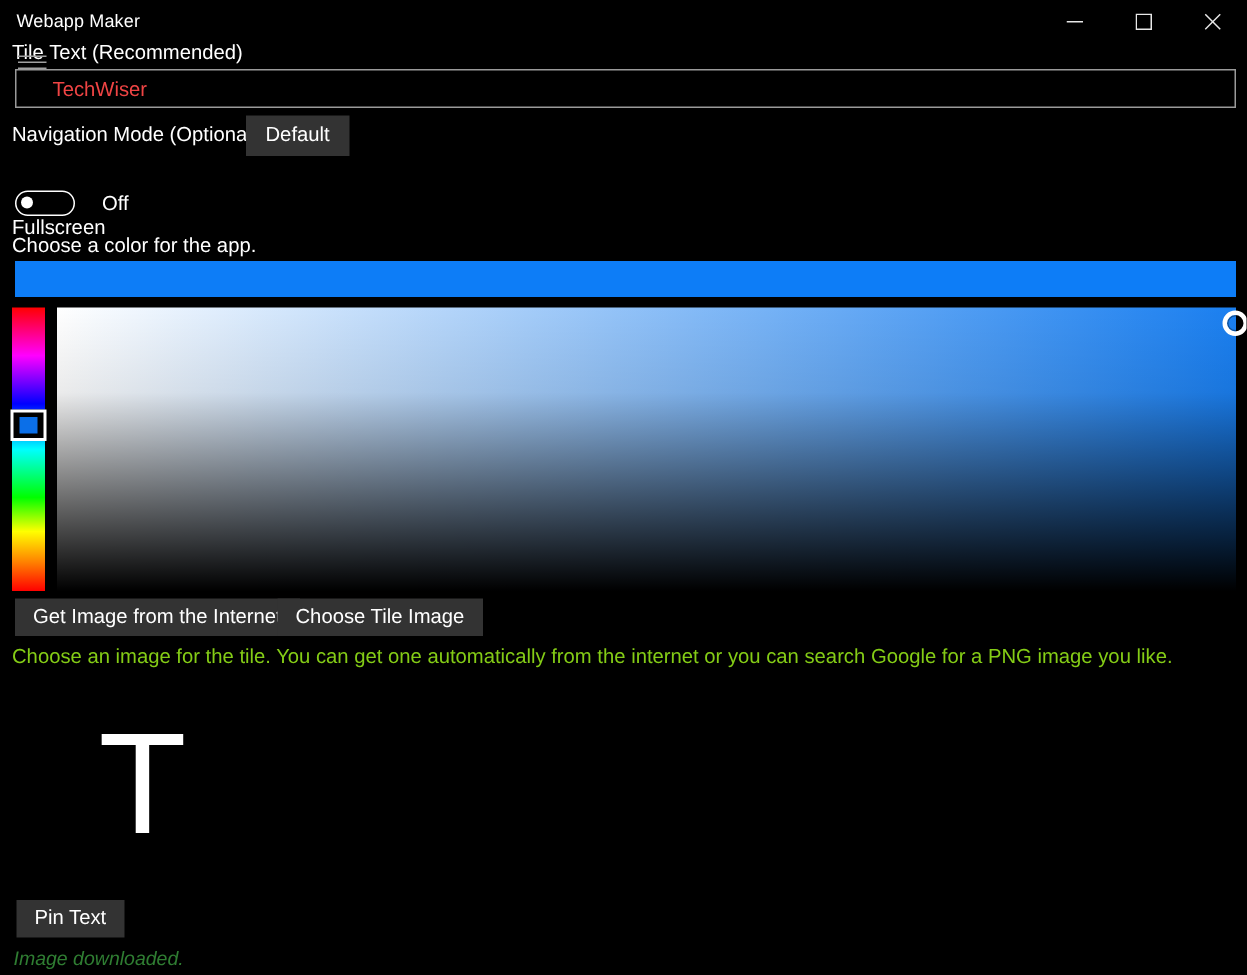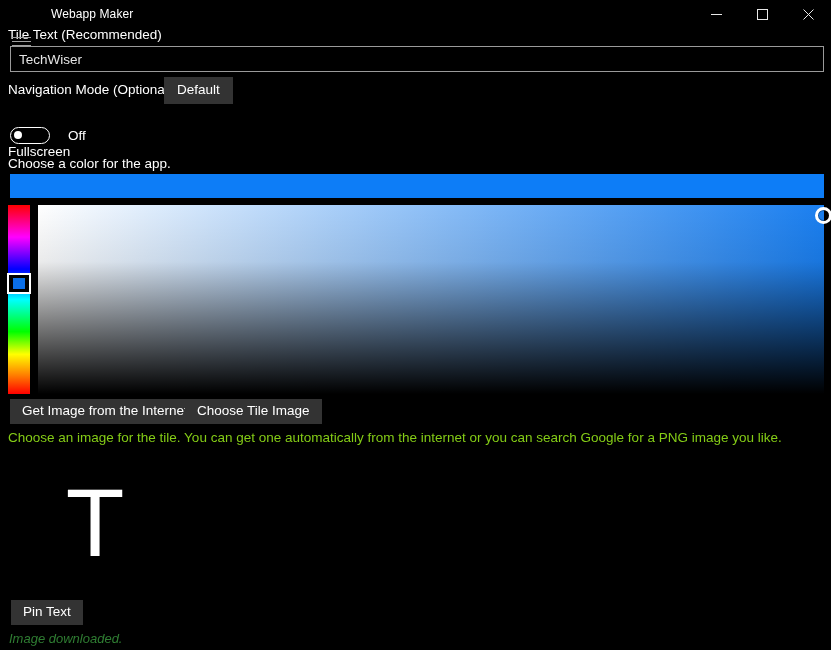--- a/index.html
+++ b/index.html
@@ -14,21 +14,21 @@
     width: 831px; height: 650px;
     background: #000;
     color: #fff;
   }
 
   
   .titlebar {
     position: absolute; top: 0; left: 0;
     width: 831px; height: 28px;
     background: #000;
-    display: flex; align-items: center; padding-left: 40px;
+    display: flex; align-items: center;
   }
   .title-text {
     font-size: 12px; color: #ffffff;
     padding-left: 11px; letter-spacing: 0.1px;
     white-space: nowrap;
   }
   .win-controls {
     position: absolute; right: 0; top: 0;
     height: 28px; display: flex;
   }
@@ -55,25 +55,25 @@
   .grip {
     position: absolute; left: 2px; top: -9px;
     width: 19px; height: 9px;
   }
   .grip i {
     display: block; width: 19px; height: 1px;
     background: #a0a0a0; margin-bottom: 3px;
   }
   .tile-input {
     width: 100%; height: 100%;
-    background: #000; color: #e5e5e5;
+    background: #000; color: #ef4444;
     border: 1px solid #9a9a9a;
     font-family: "Liberation Sans", sans-serif;
     font-size: 13.5px;
-    padding: 0 0 0 8px;
+    padding: 0 0 0 24px;
     outline: none;
   }
 
   
   #nav-mode-label { position: absolute; left: 8px; top: 82px; }
   .btn {
     background: #333333; color: #ffffff;
     border: none; outline: none;
     font-family: "Liberation Sans", sans-serif;
     font-size: 13.5px;

